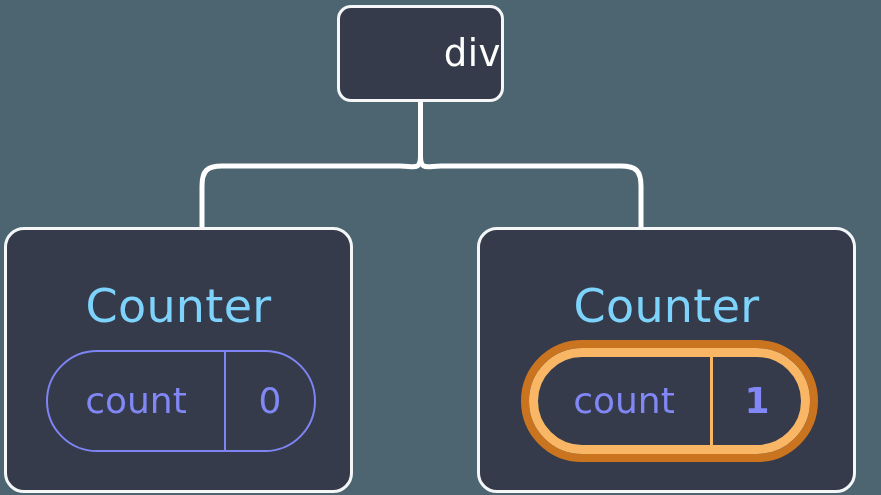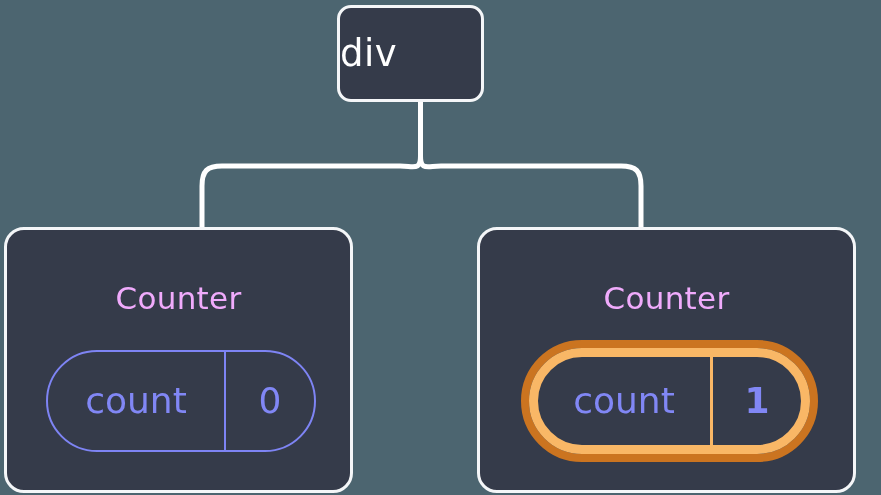--- a/index.html
+++ b/index.html
@@ -33,26 +33,26 @@
     background: #353b4a;
     border: 3px solid #f4f6f8;
     border-radius: 18px;
     box-sizing: border-box;
   }
 
   
   .node-root {
     left: 337px;
     top: 5px;
-    width: 147px;
+    width: 167px;
     height: 97px;
     border-radius: 14px;
     display: flex;
     align-items: center;
-    justify-content: flex-start;
+    justify-content: flex-end;
   }
   .node-root .node-title {
     color: #ffffff;
     font-size: 37px;
     font-weight: 400;
     letter-spacing: 0.5px;
     line-height: 1;
   }
 
   
@@ -63,22 +63,22 @@
   }
   .node-left  { left: 4px;   width: 349px; }
   .node-right { left: 477px; width: 379px; }
 
   .node-child .node-title {
     position: absolute;
     left: 0;
     right: 0;
     top: 53px;
     text-align: center;
-    color: #f0abfc;
-    font-size: 31px;
+    color: #7dd3fc;
+    font-size: 46px;
     font-weight: 400;
     letter-spacing: 0.3px;
     line-height: 1;
   }
 
   
   .pill {
     position: absolute;
     box-sizing: border-box;
     display: flex;

